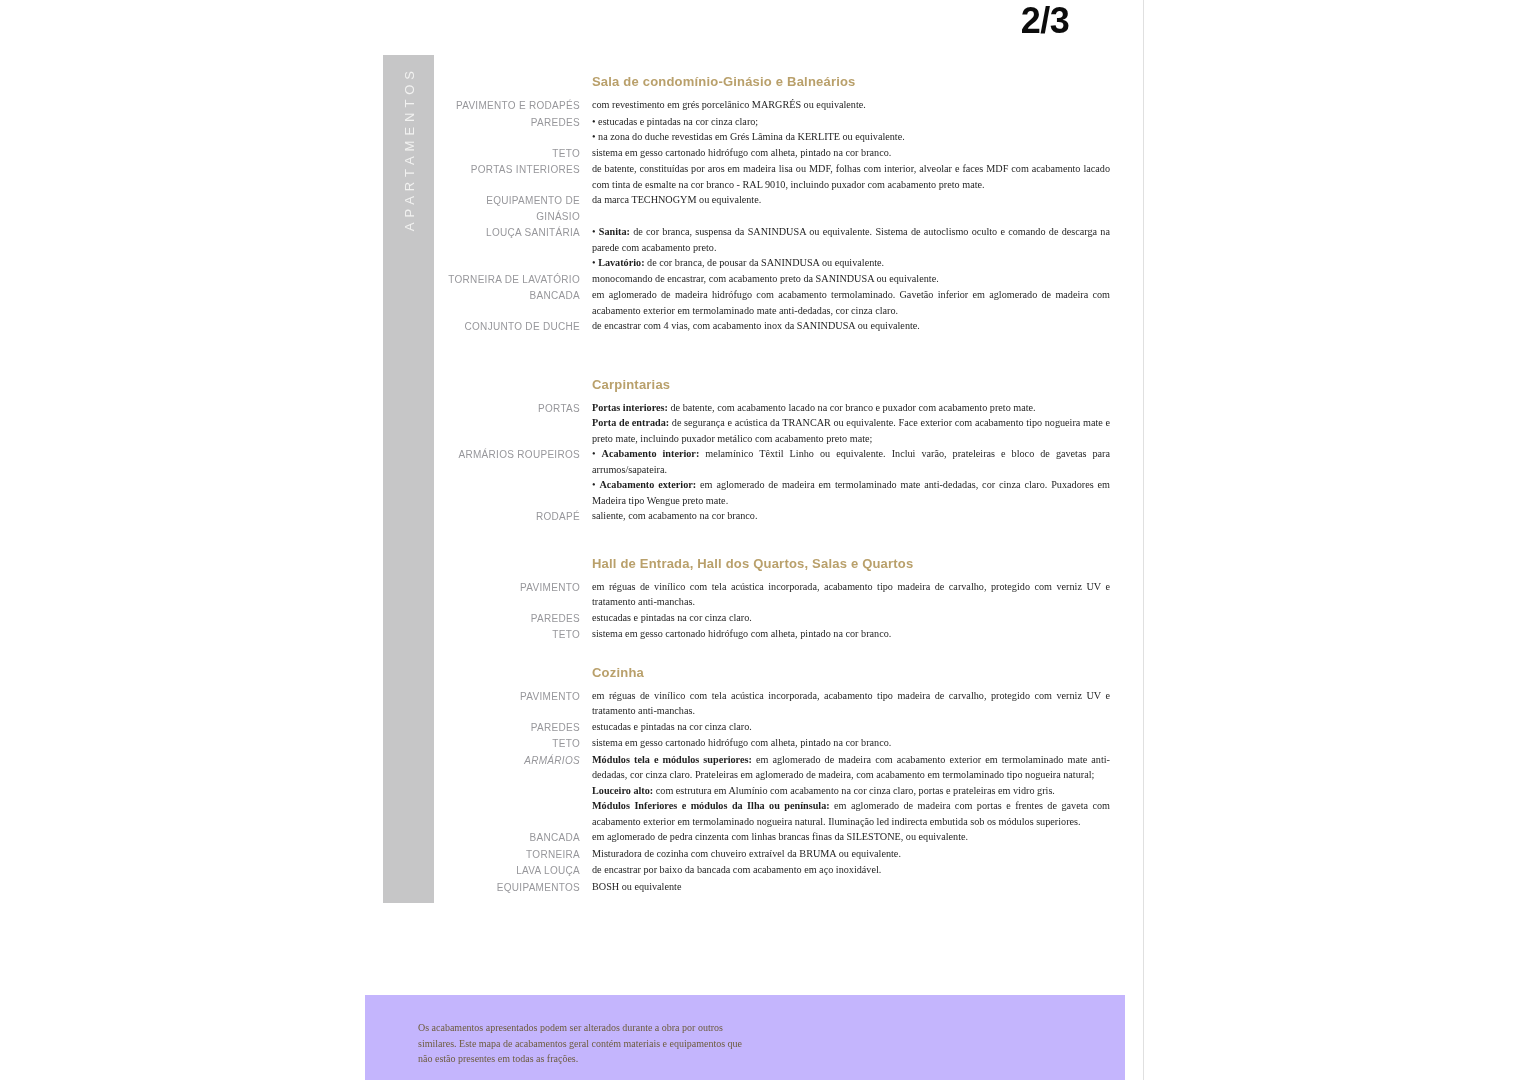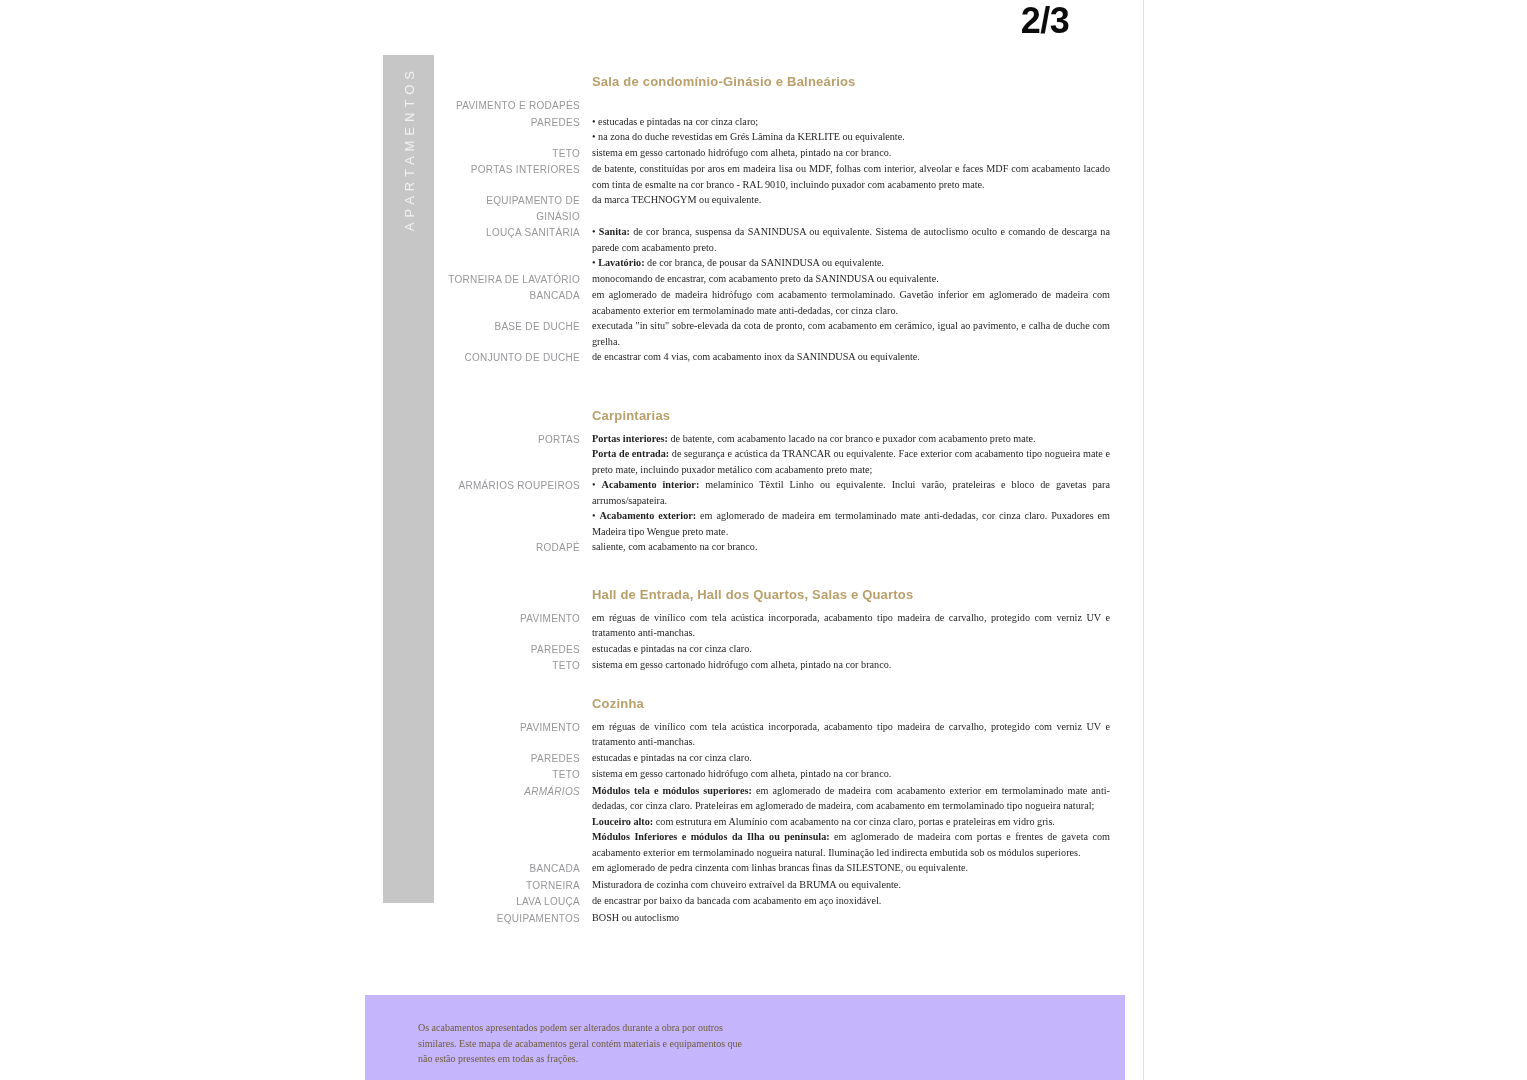--- a/index.html
+++ b/index.html
@@ -62,20 +62,23 @@
   <div class="sidebar">
     <div class="sidebar-label">APARTAMENTOS</div>
   </div>
 
   <div class="content">
 
   <section class="section">
         <h2 class="section-title">Sala de condomínio-Ginásio e Balneários</h2>
         <div class="row">
           <div class="row-label">PAVIMENTO E RODAPÉS</div>
+          <div class="row-body">
+            <p class="para"><span>com revestimento em grés porcelânico MARGRÉS ou equivalente.</span></p>
+          </div>
         </div>
         <div class="row">
           <div class="row-label">PAREDES</div>
           <div class="row-body">
             <p class="para"><span>• estucadas e pintadas na cor cinza claro;</span></p>
             <p class="para"><span>• na zona do duche revestidas em Grés Lâmina da KERLITE ou equivalente.</span></p>
           </div>
         </div>
         <div class="row">
           <div class="row-label">TETO</div>
@@ -105,26 +108,20 @@
         <div class="row">
           <div class="row-label">TORNEIRA DE LAVATÓRIO</div>
           <div class="row-body">
             <p class="para"><span>monocomando de encastrar, com acabamento preto da SANINDUSA ou equivalente.</span></p>
           </div>
         </div>
         <div class="row">
           <div class="row-label">BANCADA</div>
           <div class="row-body">
             <p class="para"><span>em aglomerado de madeira hidrófugo com acabamento termolaminado. Gavetão inferior em aglomerado de madeira com acabamento exterior em termolaminado mate anti-dedadas, cor cinza claro.</span></p>
-          </div>
-        </div>
-        <div class="row">
-          <div class="row-label">BASE DE DUCHE</div>
-          <div class="row-body">
-            <p class="para"><span>executada "in situ" sobre-elevada da cota de pronto, com acabamento em cerâmico, igual ao pavimento, e calha de duche com grelha.</span></p>
           </div>
         </div>
         <div class="row">
           <div class="row-label">CONJUNTO DE DUCHE</div>
           <div class="row-body">
             <p class="para"><span>de encastrar com 4 vias, com acabamento inox da SANINDUSA ou equivalente.</span></p>
           </div>
         </div>
       </section>
       <section class="section">
@@ -213,21 +210,21 @@
         </div>
         <div class="row">
           <div class="row-label">LAVA LOUÇA</div>
           <div class="row-body">
             <p class="para"><span>de encastrar por baixo da bancada com acabamento em aço inoxidável.</span></p>
           </div>
         </div>
         <div class="row">
           <div class="row-label">EQUIPAMENTOS</div>
           <div class="row-body">
-            <p class="para"><span>BOSH ou autoclismo</span></p>
+            <p class="para"><span>BOSH ou equivalente</span></p>
           </div>
         </div>
       </section>
     </div>
 
   <div class="footer-bar">
     <div class="footer-text">Os acabamentos apresentados podem ser alterados durante a obra por outros similares. Este mapa de acabamentos geral contém materiais e equipamentos que não estão presentes em todas as frações.</div>
   </div>
 
 </div>

